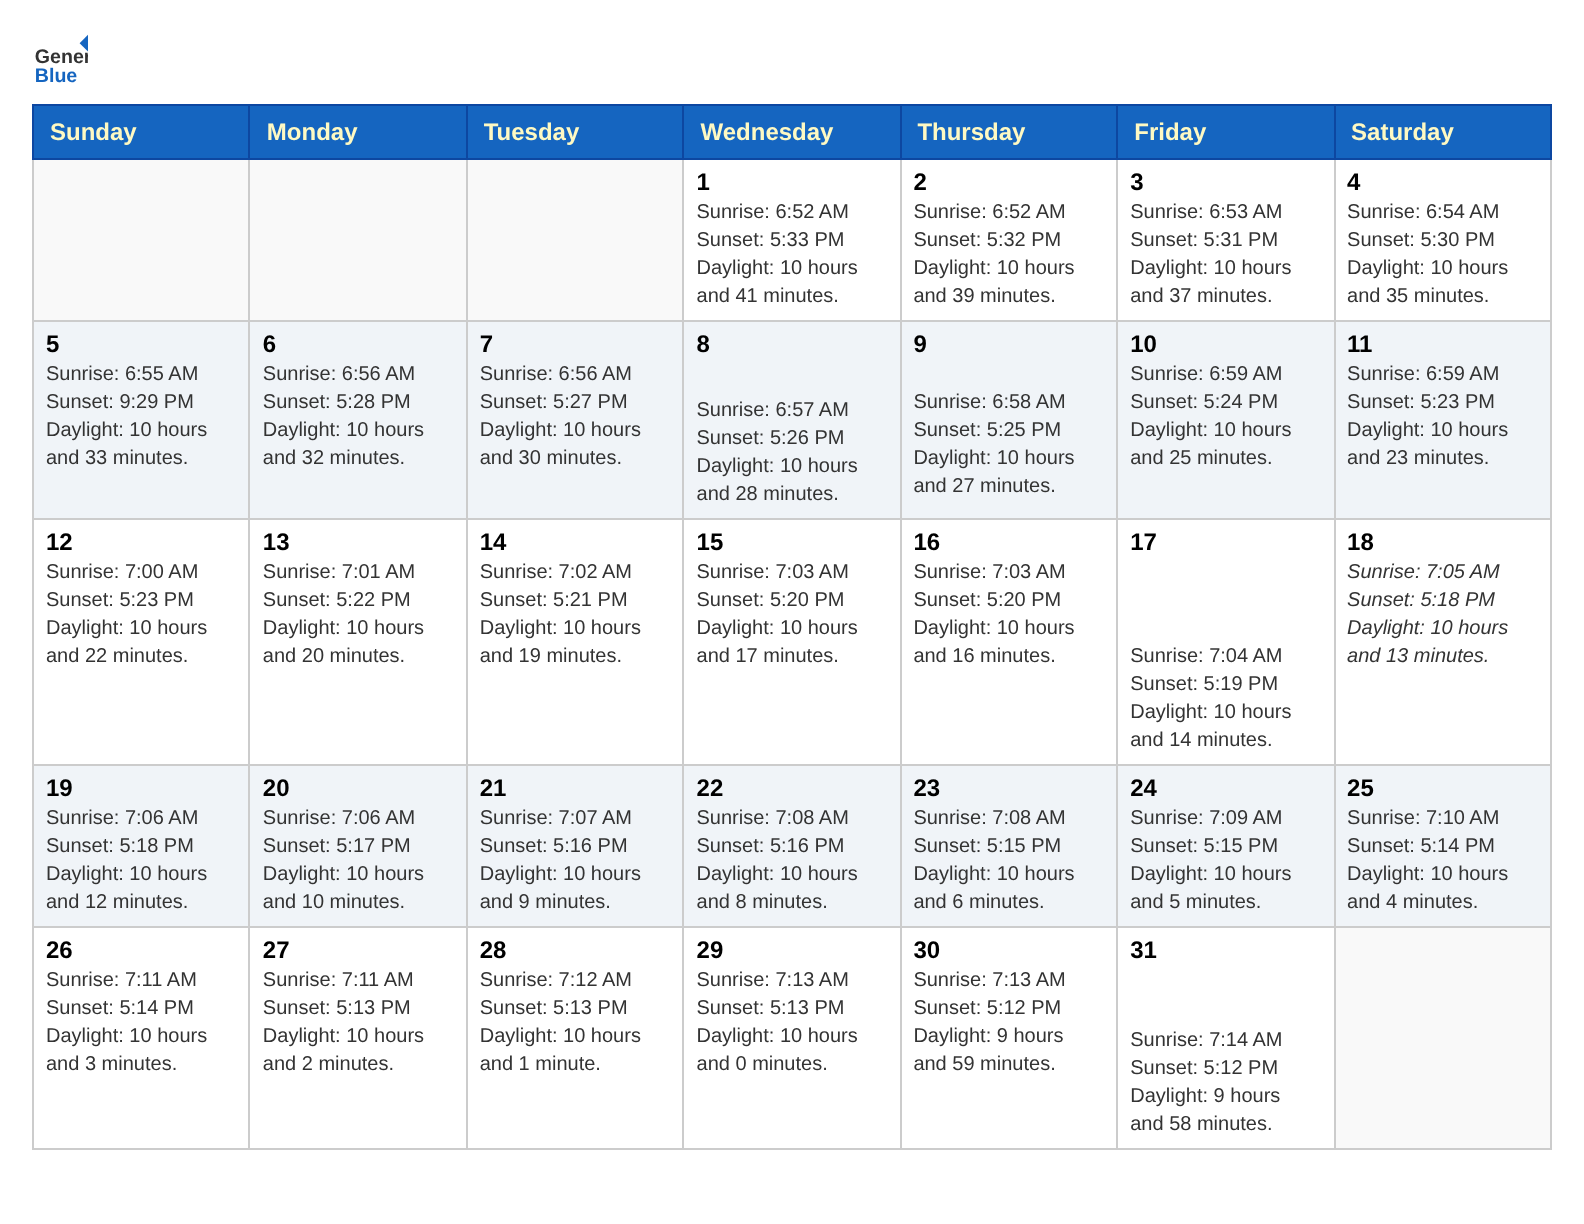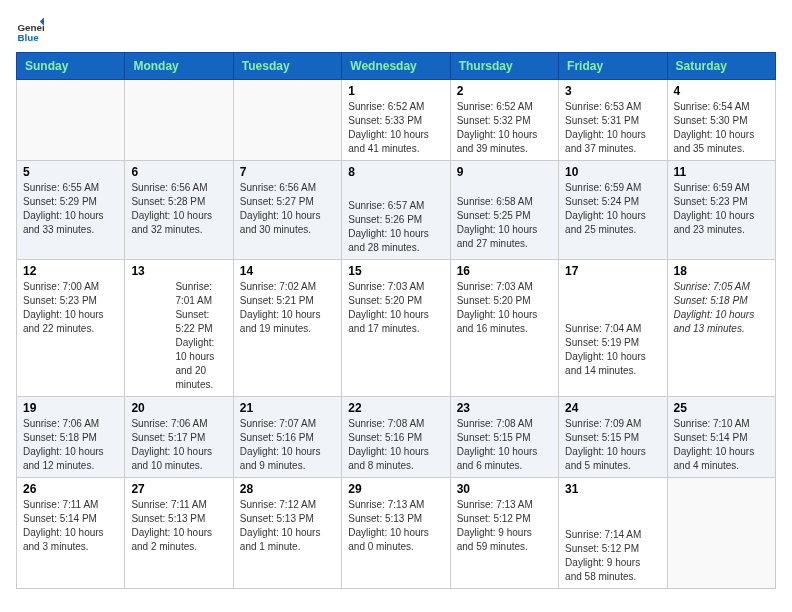--- a/index.html
+++ b/index.html
@@ -37,21 +37,21 @@
       font-size: 16px;
       color: #333;
     }
     .calendar {
       width: 100%;
       border-collapse: collapse;
       font-size: 11px;
     }
     .calendar th {
       background-color: #1565c0;
-      color: #86efac;
+      color: #fef9c3;
       text-align: left;
       padding: 6px 8px;
       font-size: 12px;
       font-weight: bold;
       border: 1px solid #0d47a1;
     }
     .calendar td {
       border: 1px solid #ccc;
       vertical-align: top;
       padding: 4px 6px;
@@ -141,21 +141,21 @@
           <div class="day-info" style="white-space: pre-line;">Sunrise: 6:54 AM
 Sunset: 5:30 PM
 Daylight: 10 hours
 and 35 minutes.</div>
         </td>
       </tr>
       <tr class="row-shaded">
         <td>
           <span class="day-num">5</span>
           <div class="day-info" style="white-space: pre-line;">Sunrise: 6:55 AM
-Sunset: 5:29 PM
+Sunset: 9:29 PM
 Daylight: 10 hours
 and 33 minutes.</div>
         </td>
         <td>
           <span class="day-num">6</span>
           <div class="day-info" style="white-space: pre-line;">Sunrise: 6:56 AM
 Sunset: 5:28 PM
 Daylight: 10 hours
 and 32 minutes.</div>
         </td>
@@ -198,21 +198,21 @@
       <tr>
         <td>
           <span class="day-num">12</span>
           <div class="day-info" style="white-space: pre-line;">Sunrise: 7:00 AM
 Sunset: 5:23 PM
 Daylight: 10 hours
 and 22 minutes.</div>
         </td>
         <td>
           <span class="day-num">13</span>
-          <div class="day-info" style="white-space: pre-line; margin-left: 44px;">Sunrise: 7:01 AM
+          <div class="day-info" style="white-space: pre-line;">Sunrise: 7:01 AM
 Sunset: 5:22 PM
 Daylight: 10 hours
 and 20 minutes.</div>
         </td>
         <td>
           <span class="day-num">14</span>
           <div class="day-info" style="white-space: pre-line;">Sunrise: 7:02 AM
 Sunset: 5:21 PM
 Daylight: 10 hours
 and 19 minutes.</div>

